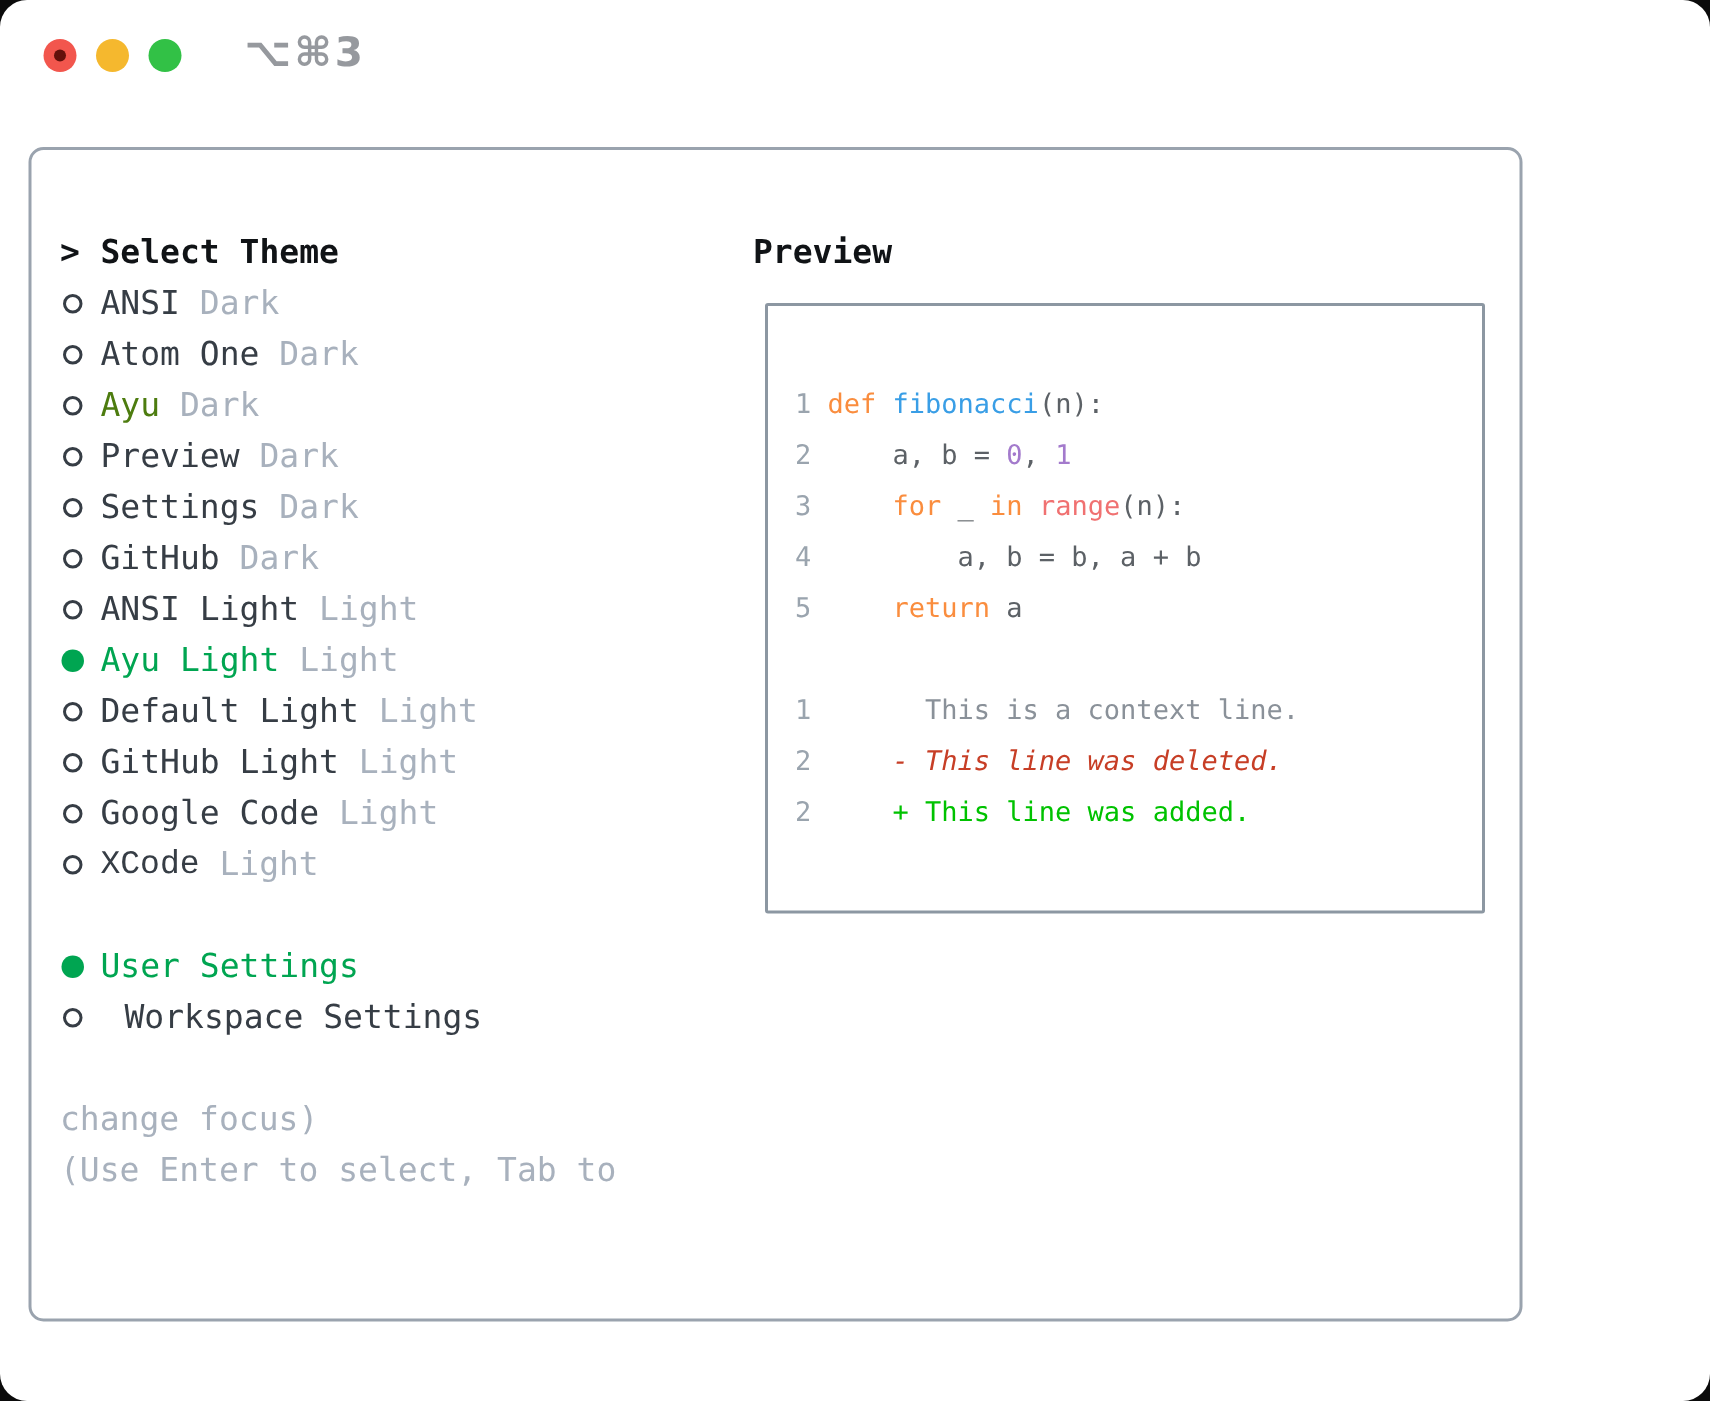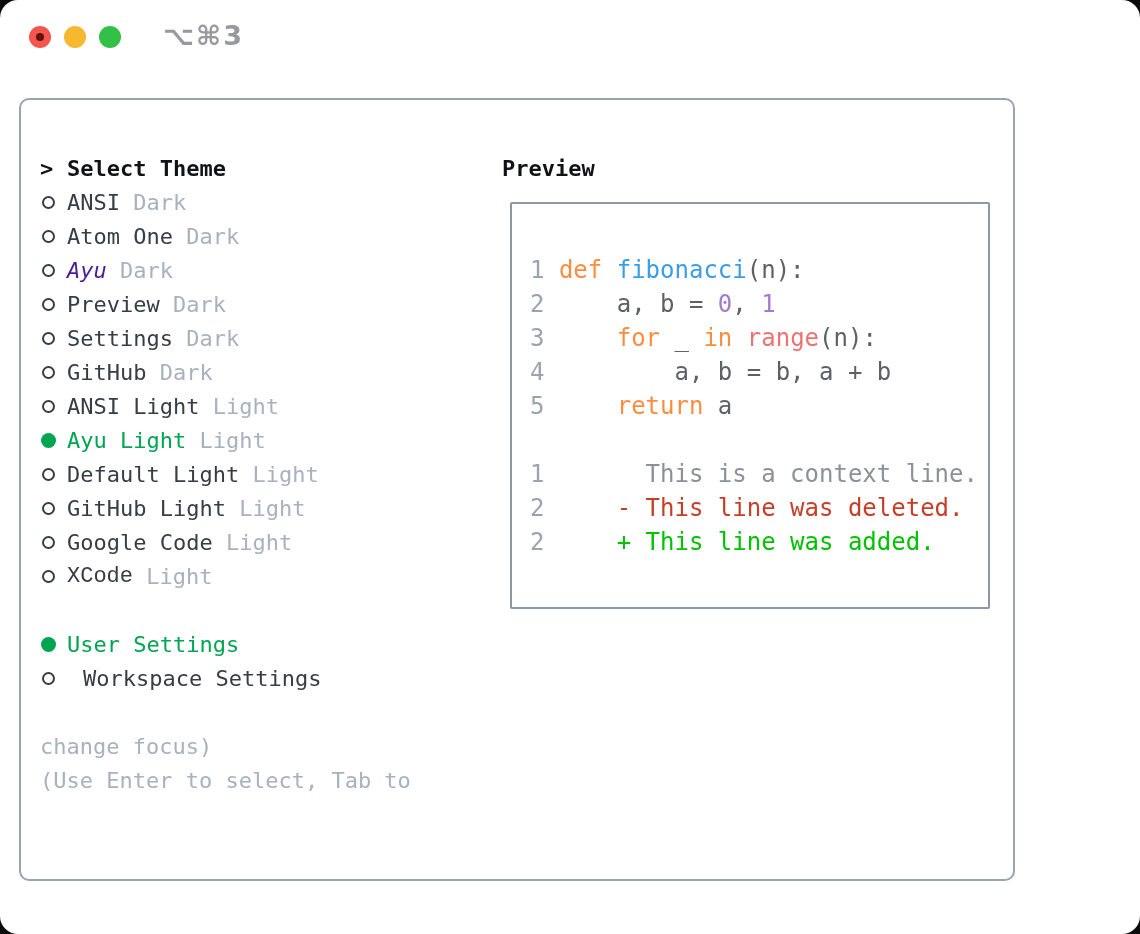--- a/index.html
+++ b/index.html
@@ -43,21 +43,21 @@
 
   .left-col { position:absolute; left:19px; top:51px; }   
 
   
   .preview-header { position:absolute; left:481px; top:51px; }  
   .preview-box {
     position:absolute; left:489px; top:102px; width:480px; height:407px;  
     border:2px solid; border-radius:2px; background:#fff; overflow:hidden;
   }
   .code-lines { position:absolute; left:18px; top:49px; }
-  .code-row { height:34px; line-height:34px; font-size:24px; white-space:pre; }
+  .code-row { height:34px; line-height:34px; font-size:18px; white-space:pre; }
 </style>
 </head>
 <body>
 
 <div class="window">
 
   <div class="titlebar">
     <div class="dot dot-red" style="background: rgb(242, 86, 77);">
       <div class="dot-inner" style="background: rgb(99, 17, 11);"></div>
     </div>
@@ -69,21 +69,21 @@
   <div class="panel" style="border-color: rgb(154, 163, 174);">
 
     <div class="left-col">
       <div class="row">
         <span class="marker bold" style="color: rgb(16, 19, 22);">&gt;</span>
         <span class="bold" style="color: rgb(16, 19, 22);">Select Theme</span>
       </div>
       <div id="theme-items">
           <div class="row"><span class="marker"><span class="circle-open" style="border-color: rgb(54, 61, 69);"></span></span><span style="color: rgb(54, 61, 69);">ANSI</span><span style="color: rgb(168, 177, 189);"> Dark</span></div>
           <div class="row"><span class="marker"><span class="circle-open" style="border-color: rgb(54, 61, 69);"></span></span><span style="color: rgb(54, 61, 69);">Atom One</span><span style="color: rgb(168, 177, 189);"> Dark</span></div>
-          <div class="row"><span class="marker"><span class="circle-open" style="border-color: rgb(54, 61, 69);"></span></span><span style="color: #4c1d95; font-style: italic;">Ayu</span><span style="color: rgb(168, 177, 189);"> Dark</span></div>
+          <div class="row"><span class="marker"><span class="circle-open" style="border-color: rgb(54, 61, 69);"></span></span><span style="color: #4d7c0f;">Ayu</span><span style="color: rgb(168, 177, 189);"> Dark</span></div>
           <div class="row"><span class="marker"><span class="circle-open" style="border-color: rgb(54, 61, 69);"></span></span><span style="color: rgb(54, 61, 69);">Preview</span><span style="color: rgb(168, 177, 189);"> Dark</span></div>
           <div class="row"><span class="marker"><span class="circle-open" style="border-color: rgb(54, 61, 69);"></span></span><span style="color: rgb(54, 61, 69);">Settings</span><span style="color: rgb(168, 177, 189);"> Dark</span></div>
           <div class="row"><span class="marker"><span class="circle-open" style="border-color: rgb(54, 61, 69);"></span></span><span style="color: rgb(54, 61, 69);">GitHub</span><span style="color: rgb(168, 177, 189);"> Dark</span></div>
           <div class="row"><span class="marker"><span class="circle-open" style="border-color: rgb(54, 61, 69);"></span></span><span style="color: rgb(54, 61, 69);">ANSI Light</span><span style="color: rgb(168, 177, 189);"> Light</span></div>
           <div class="row"><span class="marker"><span class="circle-filled" style="background: rgb(0, 165, 81);"></span></span><span style="color: rgb(0, 165, 81);">Ayu Light</span><span style="color: rgb(168, 177, 189);"> Light</span></div>
           <div class="row"><span class="marker"><span class="circle-open" style="border-color: rgb(54, 61, 69);"></span></span><span style="color: rgb(54, 61, 69);">Default Light</span><span style="color: rgb(168, 177, 189);"> Light</span></div>
           <div class="row"><span class="marker"><span class="circle-open" style="border-color: rgb(54, 61, 69);"></span></span><span style="color: rgb(54, 61, 69);">GitHub Light</span><span style="color: rgb(168, 177, 189);"> Light</span></div>
           <div class="row"><span class="marker"><span class="circle-open" style="border-color: rgb(54, 61, 69);"></span></span><span style="color: rgb(54, 61, 69);">Google Code</span><span style="color: rgb(168, 177, 189);"> Light</span></div>
           <div class="row"><span class="marker"><span class="circle-open" style="border-color: rgb(54, 61, 69);"></span></span><span style="color: rgb(54, 61, 69); font-family: Liberation Mono, monospace;">XCode</span><span style="color: rgb(168, 177, 189);"> Light</span></div>
         </div>
@@ -105,19 +105,19 @@
 
     <div class="preview-box" style="border-color: rgb(140, 151, 162);">
       <div class="code-lines" id="code-lines">
           <div class="code-row"><span style="color: rgb(154, 164, 174);">1</span><span style="color: rgb(92, 97, 102);"> </span><span style="color: rgb(250, 141, 62);">def</span><span style="color: rgb(92, 97, 102);"> </span><span style="color: rgb(57, 158, 230);">fibonacci</span><span style="color: rgb(92, 97, 102);">(n):</span></div>
           <div class="code-row"><span style="color: rgb(154, 164, 174);">2</span><span style="color: rgb(92, 97, 102);">     a, b = </span><span style="color: rgb(163, 122, 204);">0</span><span style="color: rgb(92, 97, 102);">, </span><span style="color: rgb(163, 122, 204);">1</span></div>
           <div class="code-row"><span style="color: rgb(154, 164, 174);">3</span><span style="color: rgb(92, 97, 102);">     </span><span style="color: rgb(250, 141, 62);">for</span><span style="color: rgb(92, 97, 102);"> _ </span><span style="color: rgb(250, 141, 62);">in</span><span style="color: rgb(92, 97, 102);"> </span><span style="color: rgb(240, 113, 113);">range</span><span style="color: rgb(92, 97, 102);">(n):</span></div>
           <div class="code-row"><span style="color: rgb(154, 164, 174);">4</span><span style="color: rgb(92, 97, 102);">         a, b = b, a + b</span></div>
           <div class="code-row"><span style="color: rgb(154, 164, 174);">5</span><span style="color: rgb(92, 97, 102);">     </span><span style="color: rgb(250, 141, 62);">return</span><span style="color: rgb(92, 97, 102);"> a</span></div>
           <div class="code-row"><span style="color: rgb(154, 164, 174);"></span></div>
           <div class="code-row"><span style="color: rgb(154, 164, 174);">1</span><span style="color: rgb(138, 145, 153);">       This is a context line.</span></div>
-          <div class="code-row"><span style="color: rgb(154, 164, 174);">2</span><span style="color: rgb(92, 97, 102);">     </span><span style="color: rgb(199, 62, 38);">- This line was deleted.</span></div>
+          <div class="code-row"><span style="color: rgb(154, 164, 174);">2</span><span style="color: rgb(92, 97, 102);">     </span><span style="color: rgb(199, 62, 38); font-style: italic;">- This line was deleted.</span></div>
           <div class="code-row"><span style="color: rgb(154, 164, 174);">2</span><span style="color: rgb(92, 97, 102);">     </span><span style="color: rgb(0, 194, 0);">+ This line was added.</span></div>
         </div>
     </div>
 
   </div>
 </div>
 
 </body></html>

